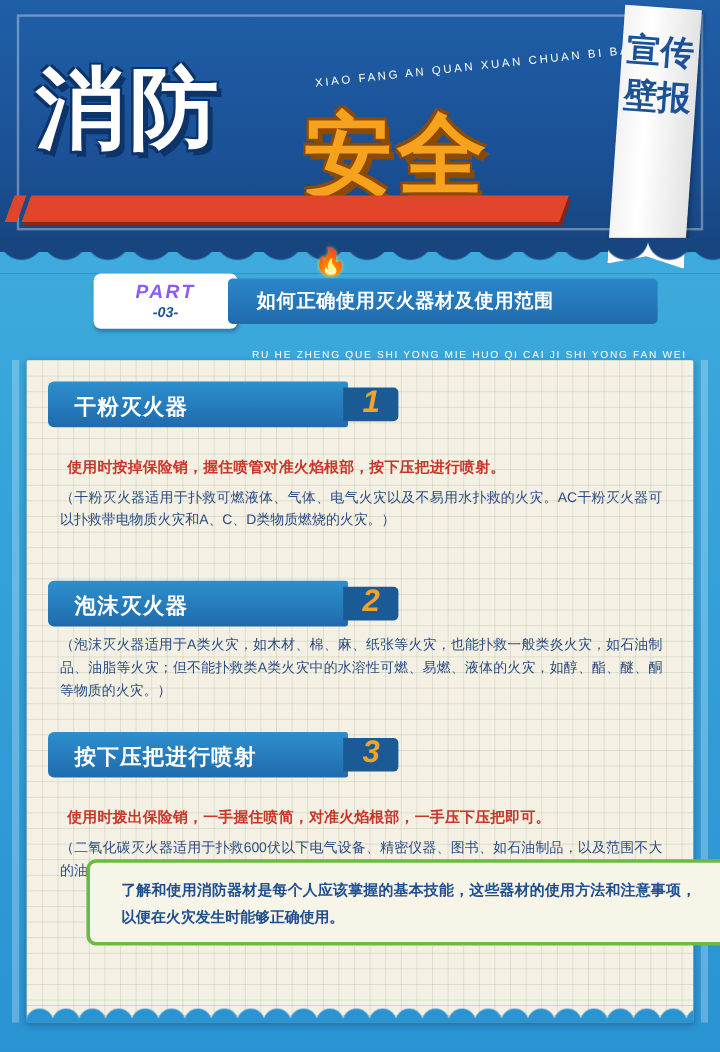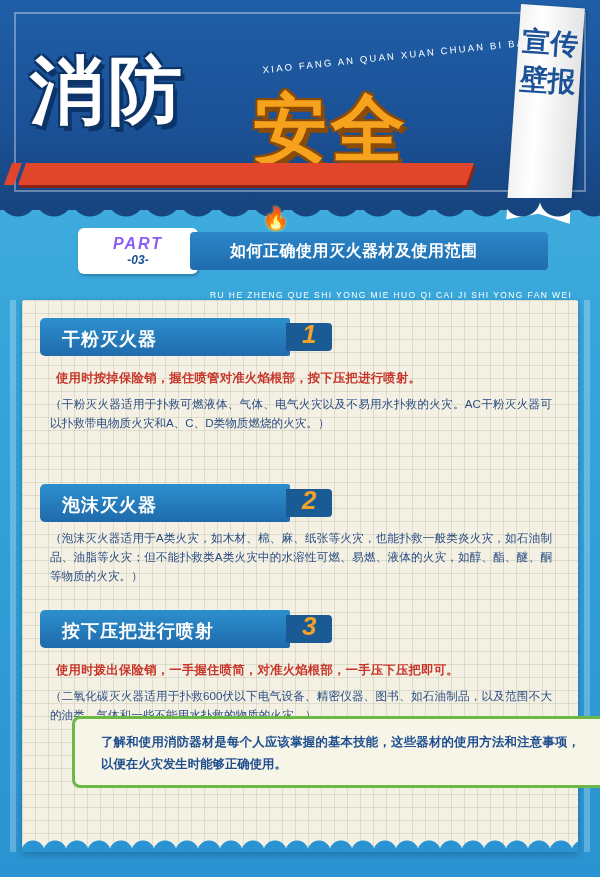--- a/index.html
+++ b/index.html
@@ -82,21 +82,21 @@
     background: #ffffff; border-radius: 6px;
     box-shadow: 1px 2px 3px rgba(0,0,0,0.25);
     display: flex; flex-direction: column; align-items: center; justify-content: center;
   }
   .part-badge .p1 { color: #8b5cf6; font-weight: bold; font-size: 16px; font-style: italic; letter-spacing: 2px; }
   .part-badge .p2 { color: #1b5196; font-weight: bold; font-size: 12px; font-style: italic; }
   .part-title-bar {
     position: absolute; left: 112px; top: 4px; width: 358px; height: 38px;
     background: linear-gradient(180deg, #2b87c9, #1f6bac);
     border-radius: 4px;
-    display: flex; align-items: center; padding-left: 40px; font-family: Liberation Mono, monospace;
+    display: flex; align-items: center; padding-left: 24px; font-family: Liberation Mono, monospace;
   }
   .part-title-bar span {
     color: #ffffff; font-size: 16px; font-weight: bold; letter-spacing: 0.5px;
   }
   .part-pinyin {
     position: absolute; left: 210px; top: 290px;
     color: #ffffff; font-size: 8.5px; letter-spacing: 1.4px;
   }
   .flame {
     position: absolute; left: 262px; top: 205px; width: 180px; height: 28px;
@@ -137,21 +137,21 @@
   }
   .sec-head .label {
     position: absolute; left: 22px; top: 9px;
     color: #ffffff; font-size: 18px; font-weight: bold; letter-spacing: 1px; text-align: right;
   }
   .sec-head .num {
     position: absolute; left: 262px; top: 1px;
     color: #f1a22a; font-size: 26px; font-weight: bold; font-style: italic;
   }
   .sec-lead {
-    margin-top: 12px; color: #c8362a; font-size: 12.4px; font-weight: bold;
+    margin-top: 23px; color: #c8362a; font-size: 12.4px; font-weight: bold;
     line-height: 20px; letter-spacing: 0.2px;
     padding-left: 16px;
   }
   .sec-body {
     margin-top: 6px; color: #2a4c82; font-size: 11.6px; line-height: 19px;
     padding-left: 10px; padding-right: 8px; text-align: justify;
   }
   
   .note {
     position: absolute; left: 50px; top: 416px; width: 537px; height: 72px;

